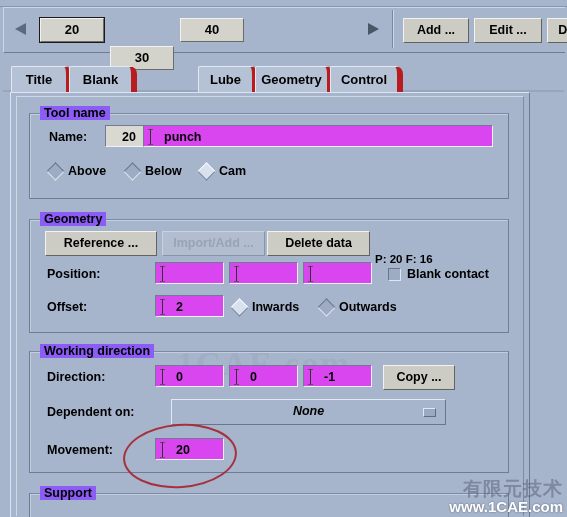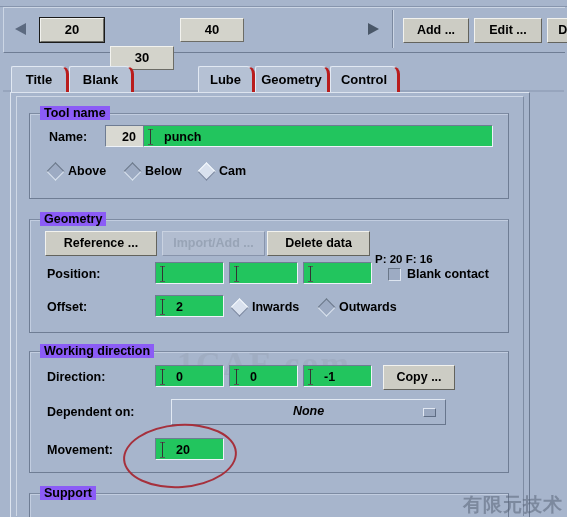--- a/index.html
+++ b/index.html
@@ -129,21 +129,21 @@
     height: 25px;
     background: #b5c1d4;
     font-weight: bold;
     font-size: 13px;
     line-height: 25px;
     text-align: center;
     cursor: pointer;
     color: #000;
     border-top: 1px solid #e2e9f3;
     border-left: 1px solid #e2e9f3;
-    border-right: 3px solid #b91c1c;
+    border-right: 6px solid #b91c1c;
     border-radius: 2px 8px 0 0;
   }
   .tab.active {
     top: 0px;
     height: 29px;
     line-height: 28px;
     background: #d7dde6;
     border-top: 1px solid #f4f7fb;
     border-left: 1px solid #f4f7fb;
     border-right: 1px solid #6d7b92;
@@ -197,21 +197,21 @@
     position: absolute;
     font-weight: bold;
     font-size: 12.5px;
     color: #000;
     white-space: nowrap;
   }
 
   
   .text-input {
     position: absolute;
-    background: #22c55e;
+    background: #d946ef;
     height: 22px;
     line-height: 22px;
     font-size: 12.5px;
     font-weight: bold;
     color: #000;
     padding-left: 20px;
     box-sizing: border-box;
     cursor: text;
     overflow: hidden;
     white-space: nowrap;
@@ -677,15 +677,16 @@
       </div>
 
     </div>
   </div>
 
 
   <div id="annotation-ellipse"></div>
 
   <div id="watermark-corner">
     <div id="watermark-cn">有限元技术</div>
+    <div id="watermark-url">www.1CAE.com</div>
   </div>
 
 </div>
 
 </body></html>

